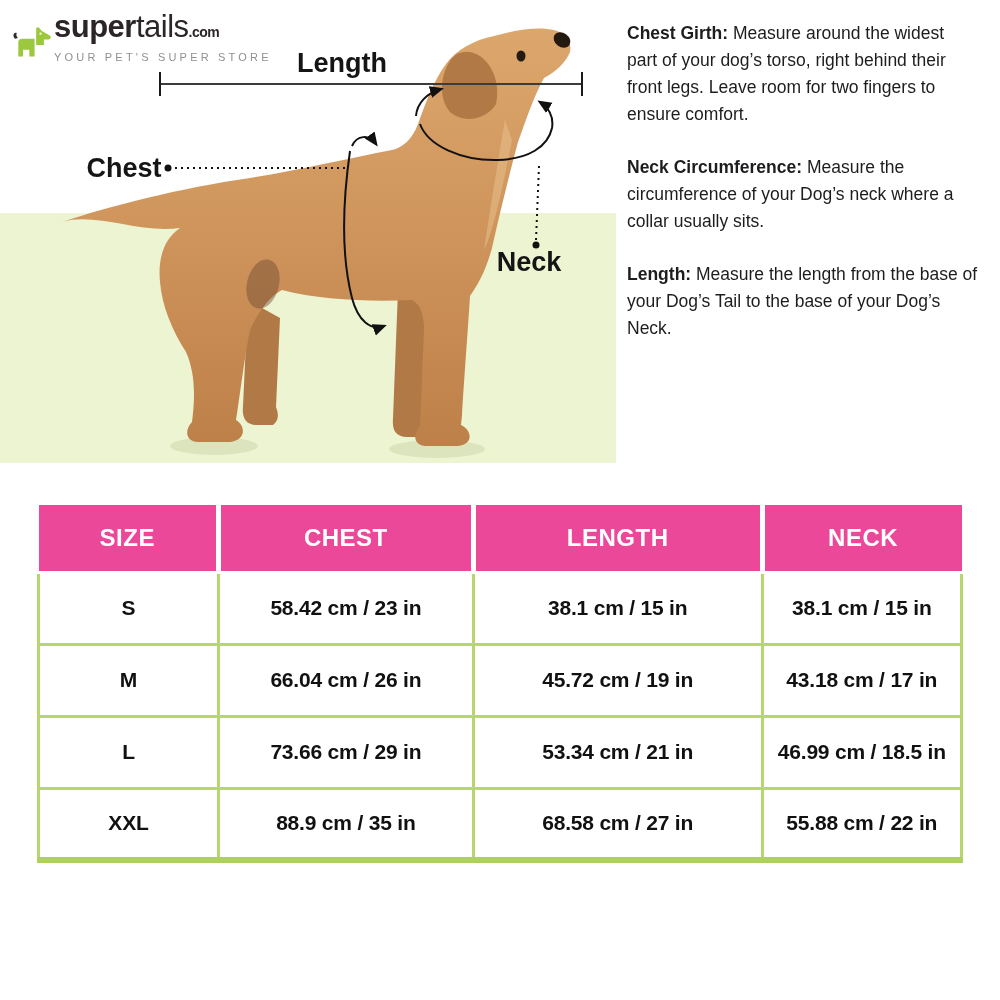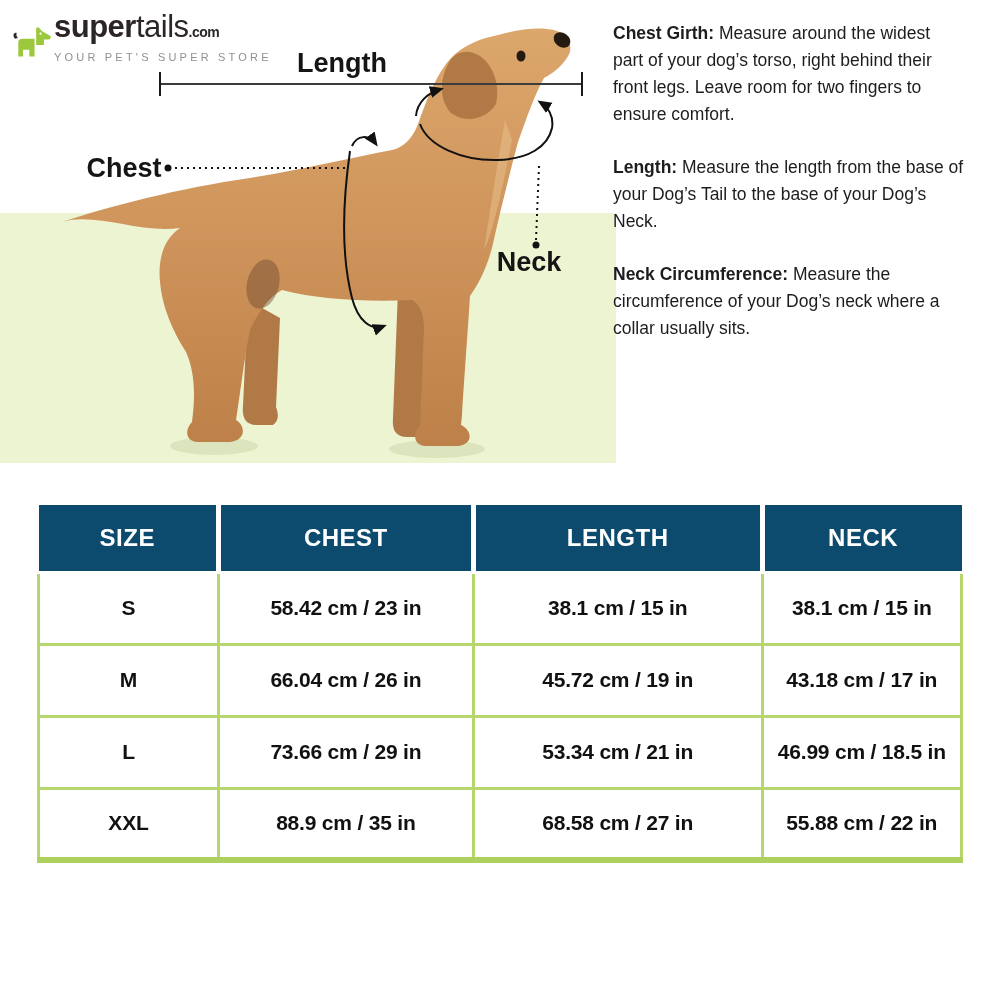--- a/index.html
+++ b/index.html
@@ -13,31 +13,31 @@
   .logo-row { display:flex; align-items:flex-end; }
   .logo-icon { width:42px; height:38px; flex:0 0 auto; margin-top:4px; }
   .wordmark { font-size:31px; line-height:34px; color:#2b2527; letter-spacing:-0.5px; }
   .wm-bold { font-weight:800; }
   .wm-light { font-weight:300; }
   .wm-tld { font-size:14px; font-weight:700; }
   .tagline { font-size:11px; color:#8e9093; letter-spacing:3.2px; margin-top:2px; white-space:nowrap; }
   
   .illustration { position:absolute; left:0; top:0; width:620px; height:472px; }
   
-  .info { position:absolute; left:613px; top:20px; width:352px; font-size:17.5px; line-height:27px; }
+  .info { position:absolute; left:627px; top:20px; width:352px; font-size:17.5px; line-height:27px; }
   .info p { margin-bottom:26px; }
   .info b { font-weight:700; }
   .note { font-style:italic; margin-top:74px; font-size:17px; }
   
   .size-table-wrap { position:absolute; left:37px; top:505px; width:926px; }
   table.size-table { width:100%; border-collapse:collapse; table-layout:fixed; }
   .size-table col.c1 { width:19.5%; } .size-table col.c2 { width:27.6%; }
   .size-table col.c3 { width:31.3%; } .size-table col.c4 { width:21.6%; }
   .size-table th {
-    background:#0c4a6e; color:#fff; font-size:24px; font-weight:700;
+    background:#ec4899; color:#fff; font-size:24px; font-weight:700;
     letter-spacing:0.5px; height:67px; border-bottom:3px solid #fff;
   }
   .size-table th + th { border-left:5px solid #fff; }
   .size-table td {
     border:3px solid #b7d76c; text-align:center; font-weight:700;
     font-size:21px; height:72px; color:#111; letter-spacing:-0.2px;
   }
   .size-table tr:last-child td { border-bottom:6px solid #aed05e; }
 </style>
 </head>
@@ -149,22 +149,22 @@
       </svg>
       <div>
         <div class="wordmark"><span class="wm-bold">super</span><span class="wm-light">tails</span><span class="wm-tld">.com</span></div>
         <div class="tagline">YOUR PET'S SUPER STORE</div>
       </div>
     </div>
   </div>
 
   <div class="info">
     <p><b>Chest Girth:</b><span> Measure around the widest part of your dog’s torso, right behind their front legs. Leave room for two fingers to ensure comfort.</span></p>
+    <p><b>Neck Circumference:</b><span> Measure the circumference of your Dog’s neck where a collar usually sits.</span></p>
     <p><b>Length:</b><span> Measure the length from the base of your Dog’s Tail to the base of your Dog’s Neck.</span></p>
-    <p><b>Neck Circumference:</b><span> Measure the circumference of your Dog’s neck where a collar usually sits.</span></p>
   </div>
 
   <div class="size-table-wrap">
     <table class="size-table">
       <colgroup>
           <col class="c1">
           <col class="c2">
           <col class="c3">
           <col class="c4">
         </colgroup>

